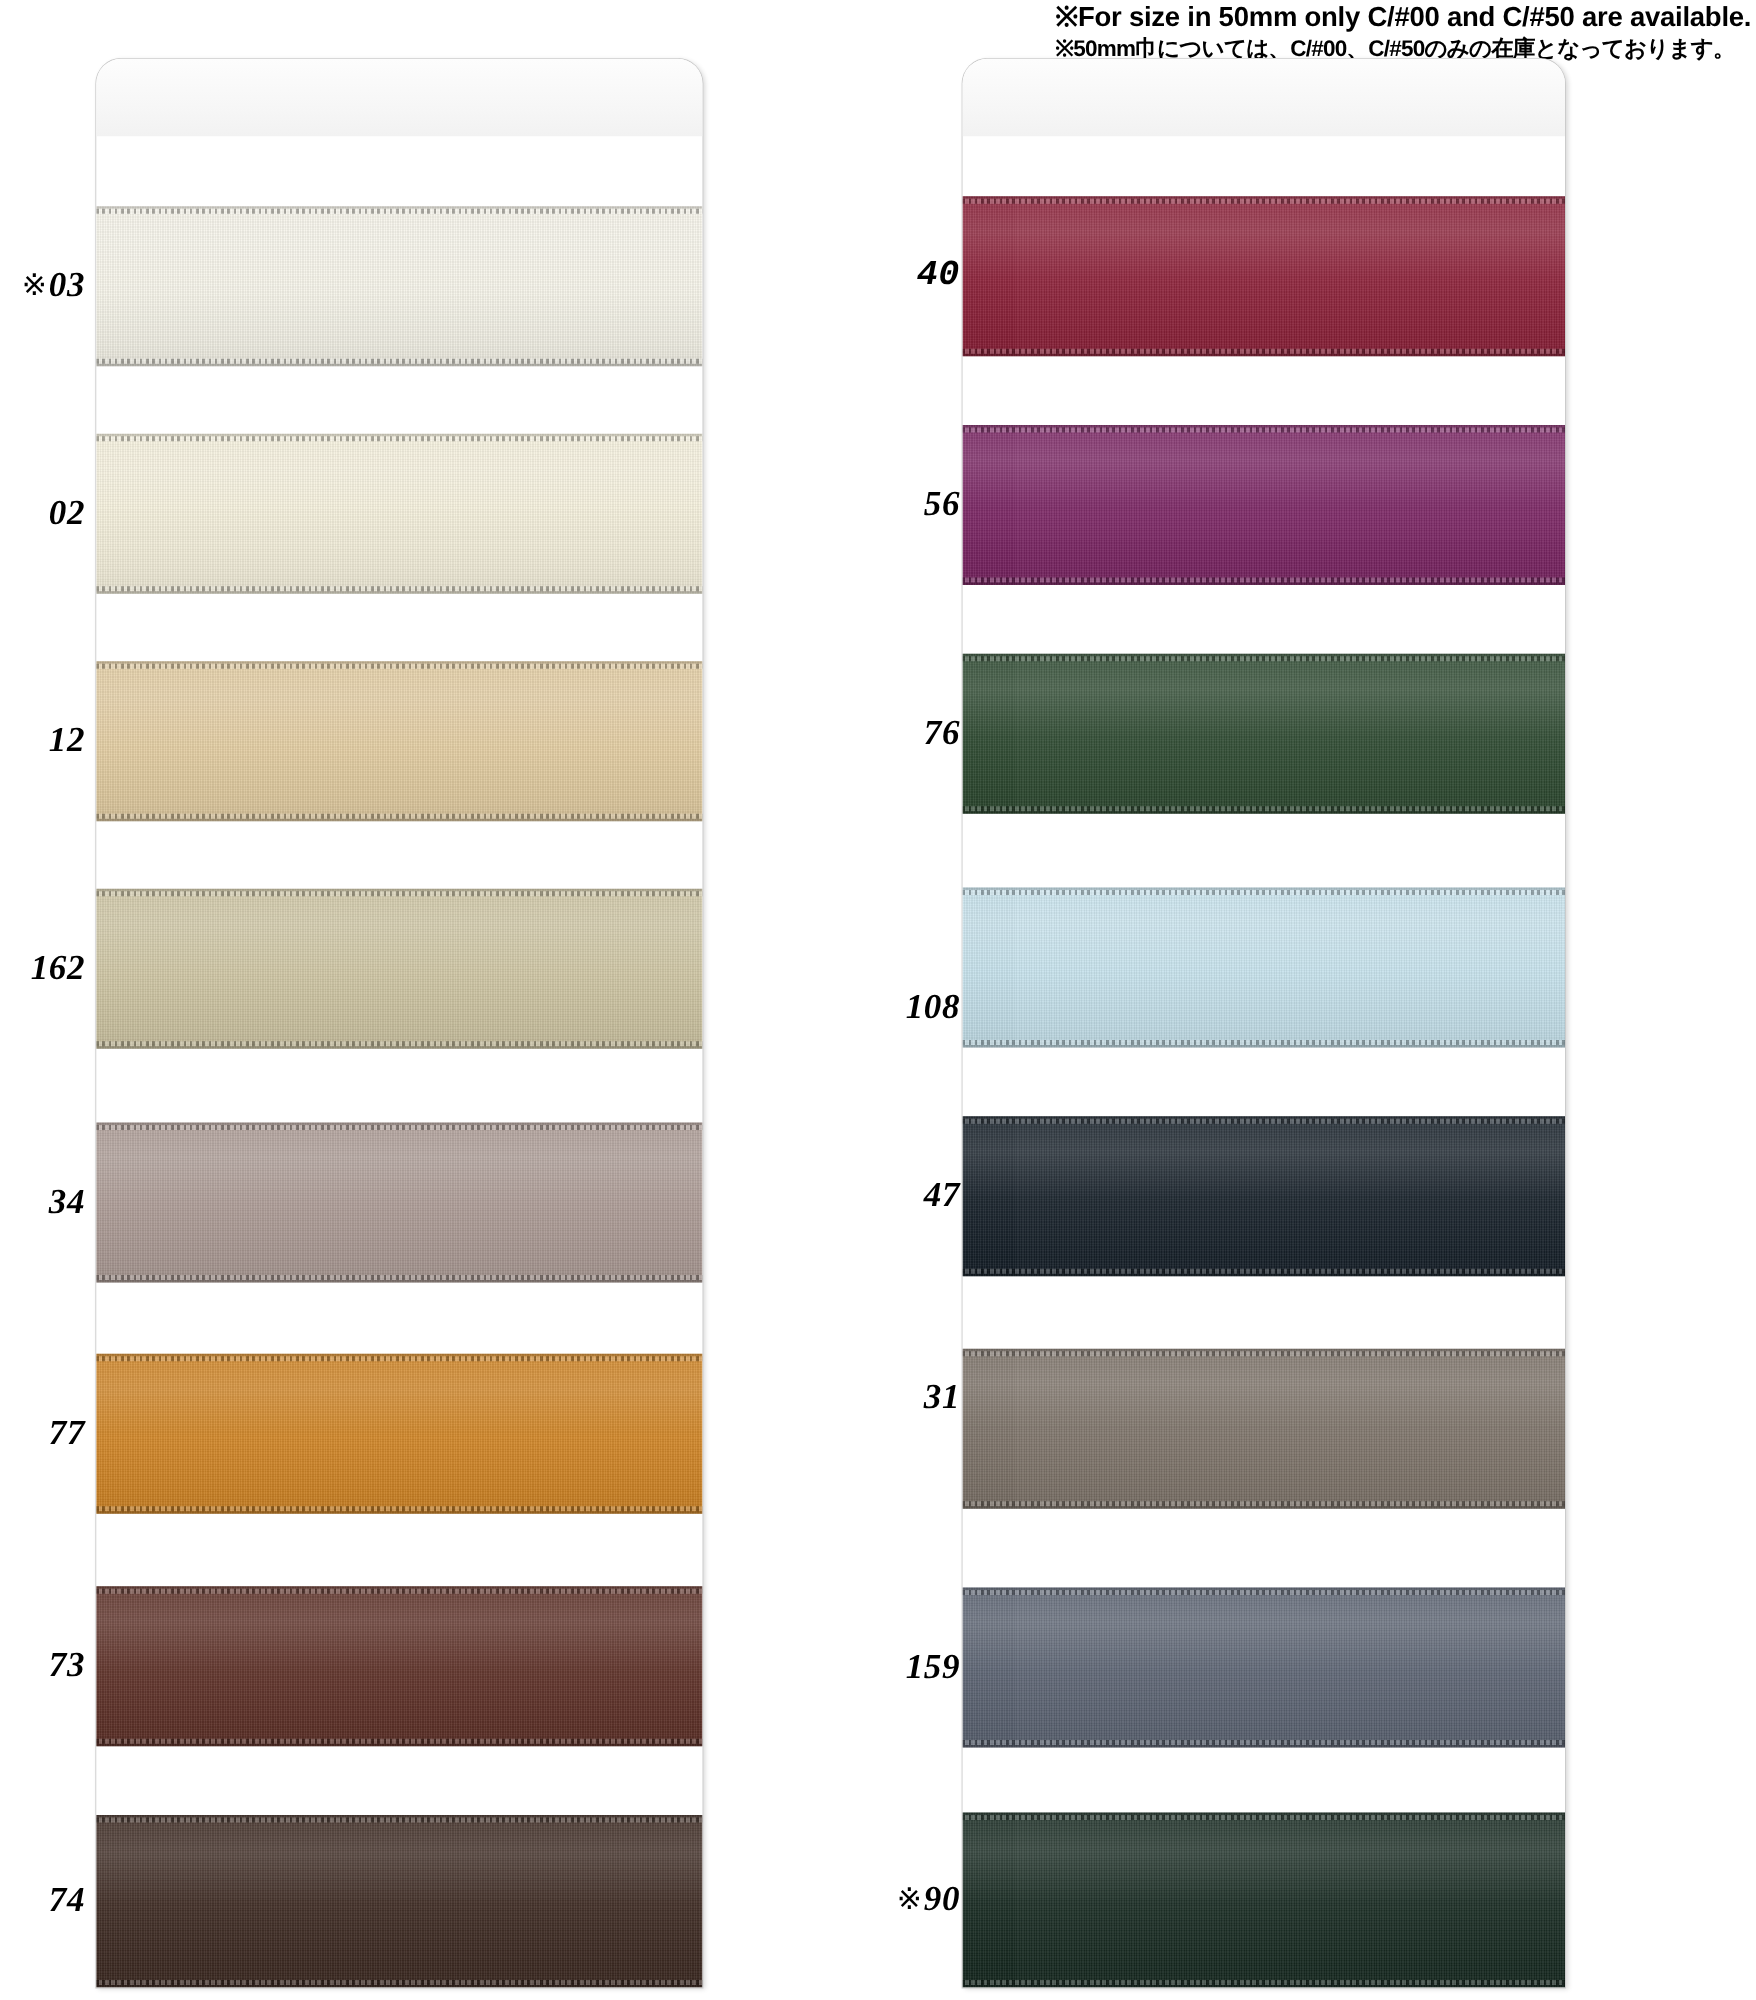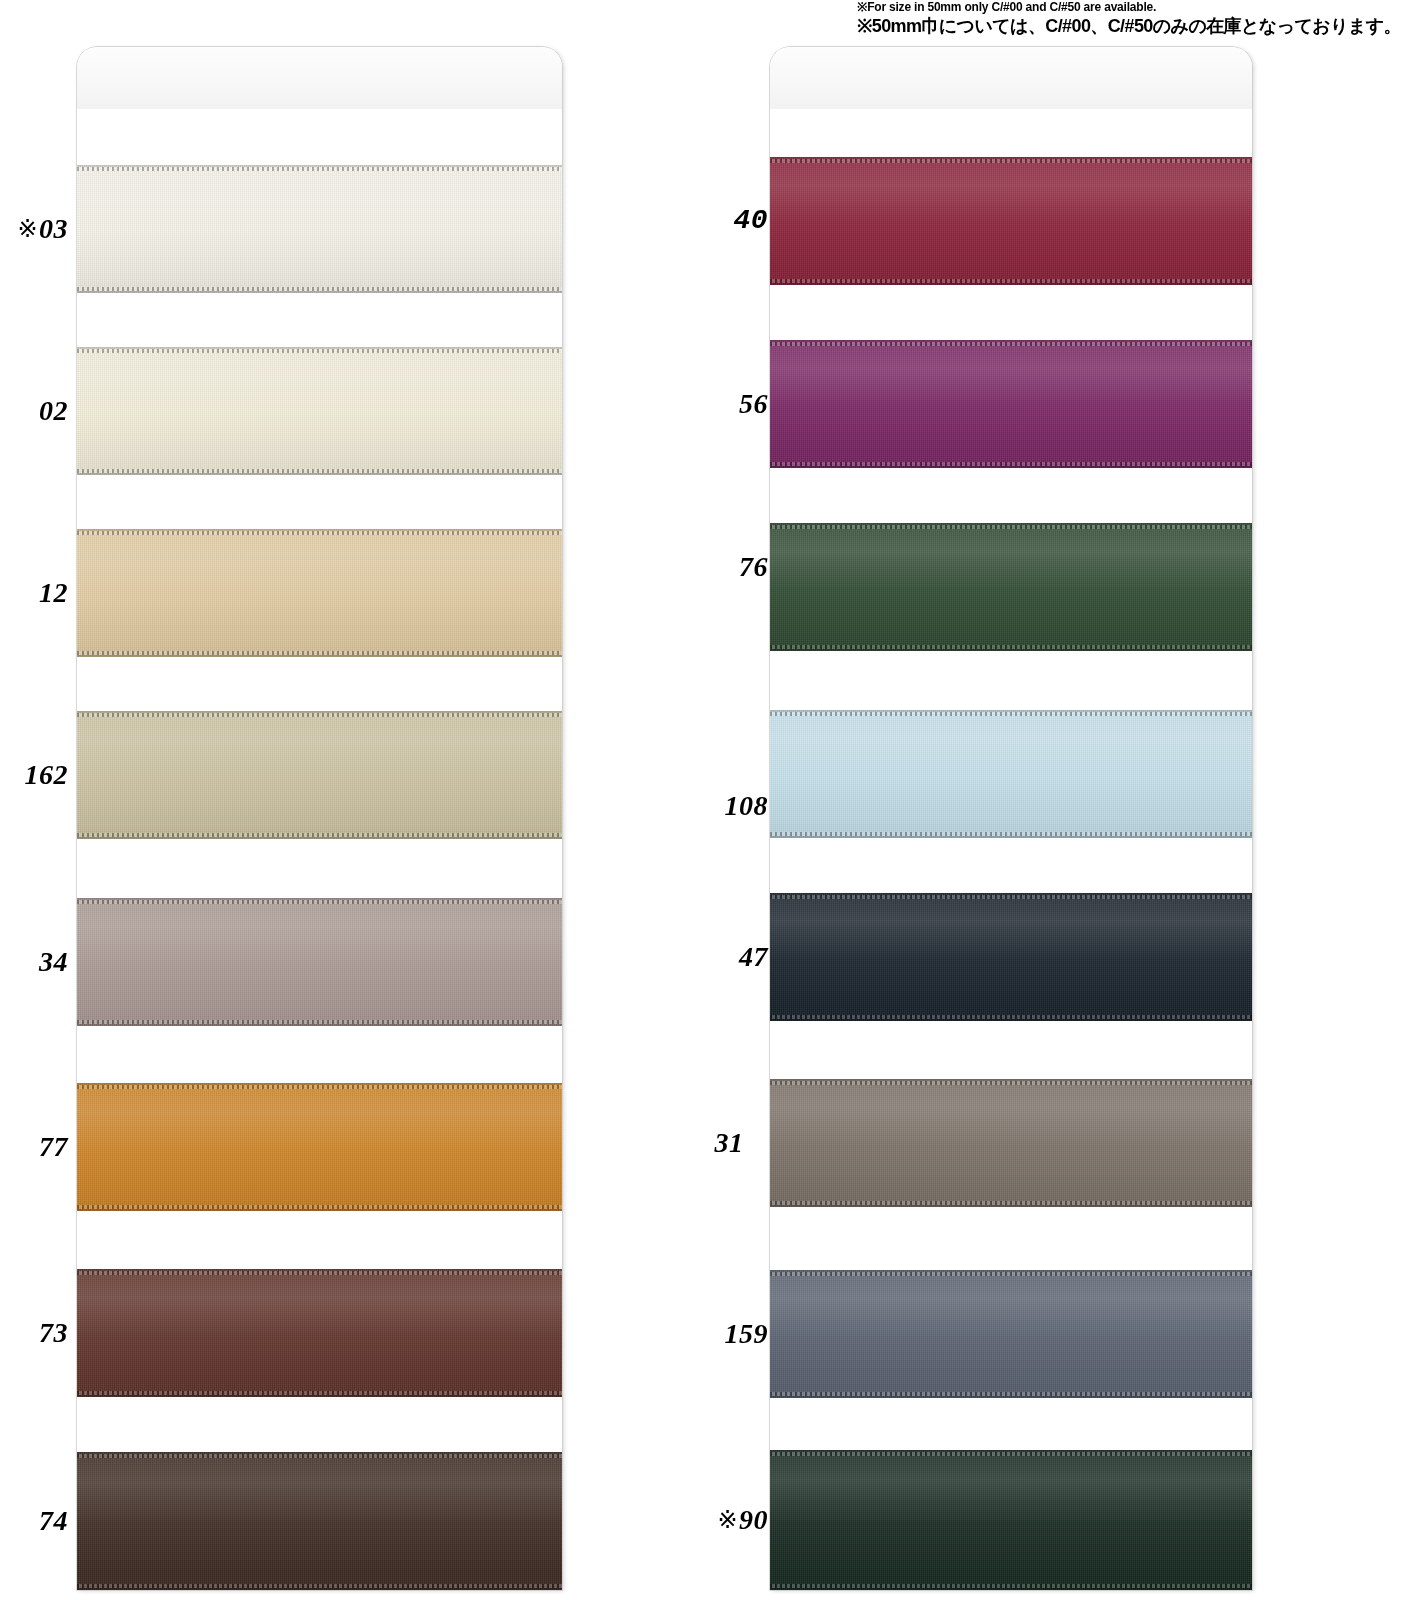--- a/index.html
+++ b/index.html
@@ -24,21 +24,21 @@
     right: 4px;
     text-align: left;
     font-family: "Liberation Sans", sans-serif;
     font-weight: bold;
     color: #000000;
     line-height: 1.28;
   }
   #header-note .note-line {
     display: block;
     white-space: nowrap;
-    font-size: 12px;
+    font-size: 22px;
     letter-spacing: -0.2px;
   }
   #header-note .note-line.jp {
     font-size: 18px;
     letter-spacing: -0.6px;
   }
 
   
   .column {
     position: absolute;
@@ -292,20 +292,20 @@
         <div class="ribbon" style="top: 1403px; height: 140px; background: rgb(21, 40, 31);">
           <div class="weave"></div>
           <div class="edge-shadow-top"></div>
           <div class="selvedge-top"></div>
           <div class="selvedge-bottom"></div>
           <div class="edge-shadow-bottom"></div>
         </div>
       </div>
   <div class="swatch-label" style="top: 160px; font-family: Liberation Mono, monospace;"><span>40</span></div>
       <div class="swatch-label" style="top: 343px;"><span>56</span></div>
-      <div class="swatch-label" style="top: 506px; font-style: italic;"><span>76</span></div>
+      <div class="swatch-label" style="top: 526px; font-style: italic;"><span>76</span></div>
       <div class="swatch-label" style="top: 745px;"><span>108</span></div>
       <div class="swatch-label" style="top: 896px;"><span>47</span></div>
-      <div class="swatch-label" style="top: 1082px; text-align: center;"><span>31</span></div>
+      <div class="swatch-label" style="top: 1057px;"><span>31</span></div>
       <div class="swatch-label" style="top: 1273px;"><span>159</span></div>
       <div class="swatch-label" style="top: 1459px;"><span class="asterisk">※</span><span>90</span></div>
     </div>
 </div>
 
 </body></html>

